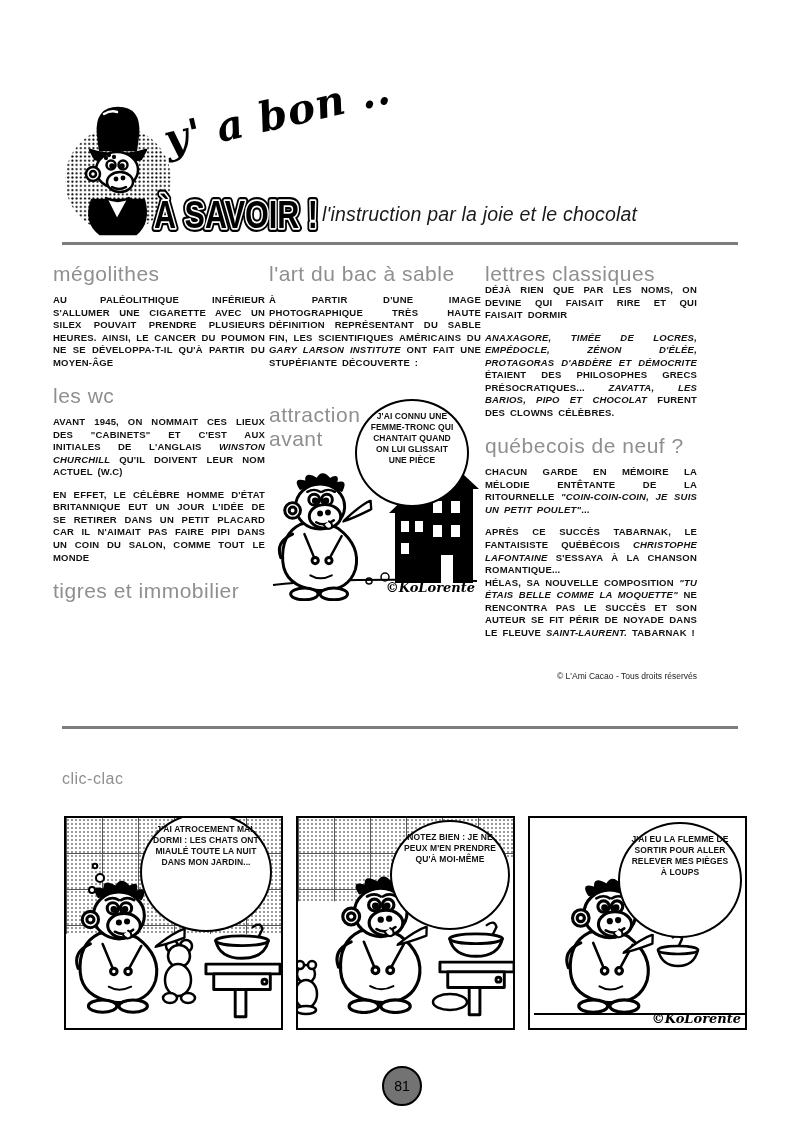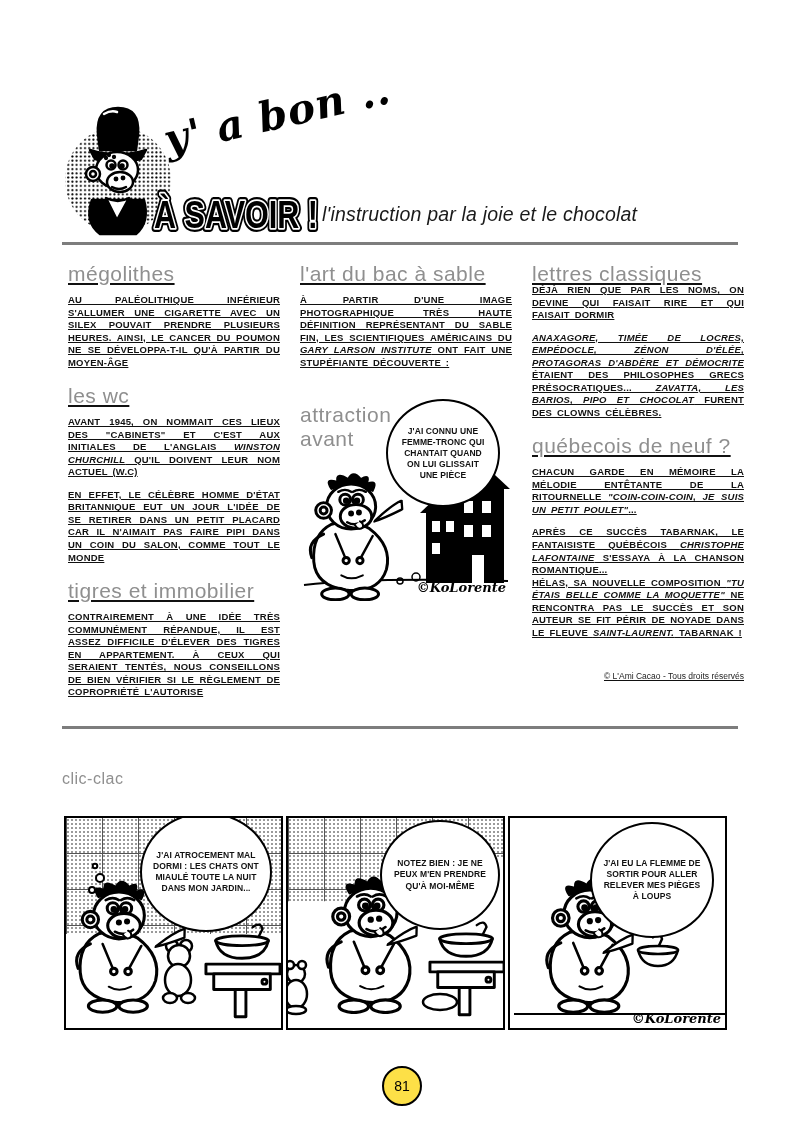--- a/index.html
+++ b/index.html
@@ -11,61 +11,61 @@
       font-family:"DejaVu Serif",serif;font-style:italic;font-weight:bold;
       font-size:41px;color:#000;transform:rotate(-13deg);transform-origin:0 100%;
       letter-spacing:1px;white-space:nowrap;}
   .title-svg{position:absolute;left:150px;top:184px;width:176px;height:58px;}
   .title-svg text{font-family:"Liberation Sans",sans-serif;font-weight:bold;font-size:38px;}
   .subtitle{position:absolute;left:322px;top:203px;width:412px;font-style:italic;
       font-size:19.5px;color:#1a1a1a;letter-spacing:0.2px;white-space:nowrap;}
   .rule{position:absolute;left:62px;width:676px;height:3px;background:#7d7d7d;}
   .rule1{top:242px;} .rule2{top:726px;}
   
-  .columns{position:absolute;left:68px;top:262px;width:676px;display:grid;
-      grid-template-columns:212px 212px 212px;column-gap:20px;text-decoration:underline;}
+  .columns{position:absolute;left:53px;top:262px;width:676px;display:grid;
+      grid-template-columns:212px 212px 212px;column-gap:4px;}
   h2.head{font-size:21px;font-weight:400;color:#8f8f8f;margin:0 0 8px 0;letter-spacing:0.5px;}
   .article{margin-bottom:15px;}
   .para{font-size:9.5px;font-weight:bold;line-height:1.32;text-align:justify;
       letter-spacing:0.2px;word-spacing:2px;margin:0 0 10px 0;}
   .para.tight{margin-top:-10px;}
   .it{font-style:italic;}
   .copyright{font-size:8.5px;font-weight:normal;color:#222;text-align:right;margin-top:32px;}
   
   .cartoon{position:relative;height:240px;margin-top:20px;}
   .cartoon h2.head{position:absolute;left:0;top:14px;width:110px;line-height:1.15;z-index:2;}
   .cartoon .scene{position:absolute;inset:0;}
   .signature{position:absolute;font-family:"DejaVu Serif",serif;font-style:italic;
       font-weight:bold;font-size:13px;color:#000;}
   .cartoon .signature{right:6px;bottom:34px;}
   
   .bubble{position:absolute;background:#fff;border:2.5px solid #000;border-radius:50%;
-      display:flex;align-items:center;justify-content:center;text-align:center;
+      display:flex;justify-content:center;text-align:center;
       font-size:8.5px;font-weight:bold;line-height:1.3;letter-spacing:0.1px;
       padding:10px;box-sizing:border-box;z-index:3;}
   .tail{position:absolute;width:28px;height:30px;z-index:2;}
   
   .clicclac-head{position:absolute;left:62px;top:770px;font-size:16px;font-weight:400;
       color:#8f8f8f;letter-spacing:0.5px;}
-  .strip{position:absolute;left:64px;top:816px;display:flex;gap:3px;}
+  .strip{position:absolute;left:64px;top:816px;display:flex;gap:13px;}
   .panel{position:relative;width:219px;height:214px;background:#fff;border:2.5px solid #000;
       box-sizing:border-box;overflow:hidden;}
   .wall{position:absolute;left:0;top:0;right:0;height:55%;
       background-image:
         repeating-linear-gradient(0deg,#555 0 1px,transparent 1px 36px),
         repeating-linear-gradient(90deg,#555 0 1px,transparent 1px 36px),
         radial-gradient(circle,#9a9a9a 0.8px,transparent 1px);
       background-size:36px 36px,36px 36px,4px 4px;}
   .panel2 .wall{height:62%;clip-path:polygon(0 0,100% 0,100% 30%,52% 30%,34% 64%,0 64%);}
   .panel svg.art{position:absolute;inset:0;}
   .panel .signature{right:4px;bottom:2px;}
   
   .pagenum{position:absolute;left:382px;top:1066px;width:36px;height:36px;border:2px solid #000;
       border-radius:50%;display:flex;align-items:center;justify-content:center;
-      font-size:14px;color:#000;background:#fde047;}
+      font-size:14px;color:#000;background:#737373;}
 </style>
 </head>
 <body>
 
 <svg width="0" height="0" style="position:absolute" aria-hidden="true">
   <defs>
     <symbol id="monkey" viewBox="0 0 110 130">
       <g stroke="#000" stroke-width="3" fill="#fff" stroke-linecap="round" stroke-linejoin="round">
         <path d="M30 52 Q10 62 12 90 Q14 114 44 119 Q78 123 86 98 Q92 74 68 56 Q50 46 30 52 Z"></path>
         <path d="M22 62 Q4 70 10 86" fill="none"></path>
@@ -161,21 +161,20 @@
         <h2 class="head">mégolithes</h2>
         <p class="para"><span>AU PALÉOLITHIQUE INFÉRIEUR S'ALLUMER UNE CIGARETTE AVEC UN SILEX POUVAIT PRENDRE PLUSIEURS HEURES. AINSI, LE CANCER DU POUMON NE SE DÉVELOPPA-T-IL QU'À PARTIR DU MOYEN-ÂGE</span></p>
       </div>
       <div class="article">
         <h2 class="head">les wc</h2>
         <p class="para"><span>AVANT 1945, ON NOMMAIT CES LIEUX DES "CABINETS" ET C'EST AUX INITIALES DE L'ANGLAIS </span><span class="it">WINSTON CHURCHILL</span><span> QU'IL DOIVENT LEUR NOM ACTUEL (W.C)</span></p>
         <p class="para"><span>EN EFFET, LE CÉLÈBRE HOMME D'ÉTAT BRITANNIQUE EUT UN JOUR L'IDÉE DE SE RETIRER DANS UN PETIT PLACARD CAR IL N'AIMAIT PAS FAIRE PIPI DANS UN COIN DU SALON, COMME TOUT LE MONDE</span></p>
       </div>
       <div class="article">
         <h2 class="head">tigres et immobilier</h2>
-        <p class="para"><span>CONTRAIREMENT À UNE IDÉE TRÈS COMMUNÉMENT RÉPANDUE, IL EST ASSEZ DIFFICILE D'ÉLEVER DES TIGRES EN APPARTEMENT. À CEUX QUI SERAIENT TENTÉS, NOUS CONSEILLONS DE BIEN VÉRIFIER SI LE RÈGLEMENT DE COPROPRIÉTÉ L'AUTORISE</span></p>
       </div>
     </div>
 
     <div class="col">
       <div class="article">
         <h2 class="head">l'art du bac à sable</h2>
         <p class="para"><span>À PARTIR D'UNE IMAGE PHOTOGRAPHIQUE TRÈS HAUTE DÉFINITION REPRÉSENTANT DU SABLE FIN, LES SCIENTIFIQUES AMÉRICAINS DU </span><span class="it">GARY LARSON INSTITUTE</span><span> ONT FAIT UNE STUPÉFIANTE DÉCOUVERTE :</span></p>
       </div>
 
       <div class="cartoon">
@@ -291,21 +290,21 @@
     <div class="panel panel3">
       <svg class="art" viewBox="0 0 219 209" width="219" height="209">
         <path d="M4 196 L215 196" stroke="#000" stroke-width="2"></path>
         <use href="#monkey" xlink:href="#monkey" x="28" y="60" width="114" height="136"></use>
         <g stroke="#000" stroke-width="2.5" fill="#fff" stroke-linejoin="round">
           <path d="M142 120 Q150 112 152 121 L147 132" fill="none"></path>
           <path d="M128 132 L168 132 Q164 148 148 148 Q132 148 128 132 Z"></path>
           <ellipse cx="148" cy="132" rx="20" ry="4"></ellipse>
         </g>
       </svg>
-      <div class="bubble" style="left:80px;top:4px;width:124px;height:116px;">
+      <div class="bubble" style="left:88px;top:4px;width:124px;height:116px;">
         <span>J'AI EU LA FLEMME DE SORTIR POUR ALLER RELEVER MES PIÈGES À LOUPS</span>
       </div>
       <svg class="tail" style="left:96px;top:112px;transform:rotate(20deg);" viewBox="0 0 30 32">
           <use href="#tail" xlink:href="#tail"></use>
         </svg>
       <span class="signature">©KoLorente</span>
     </div>
 
   </div>
 

